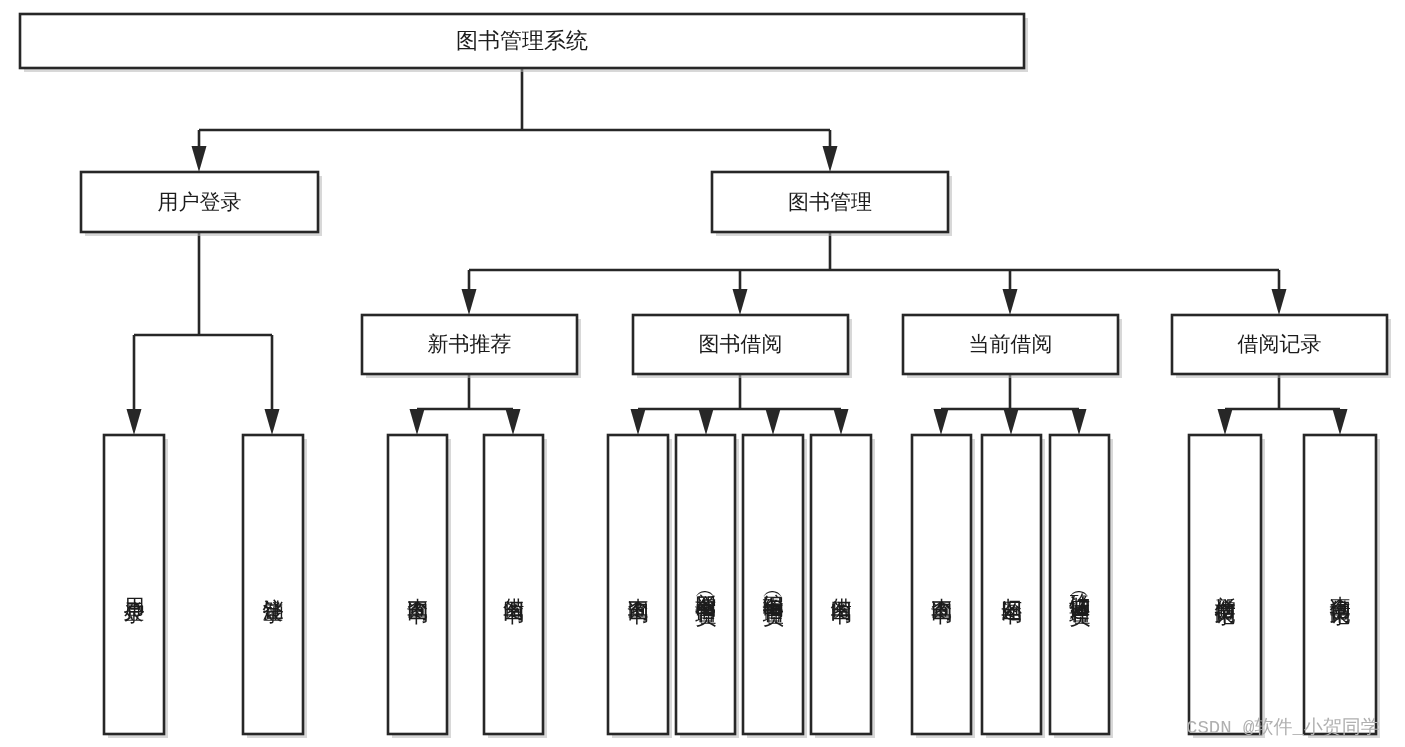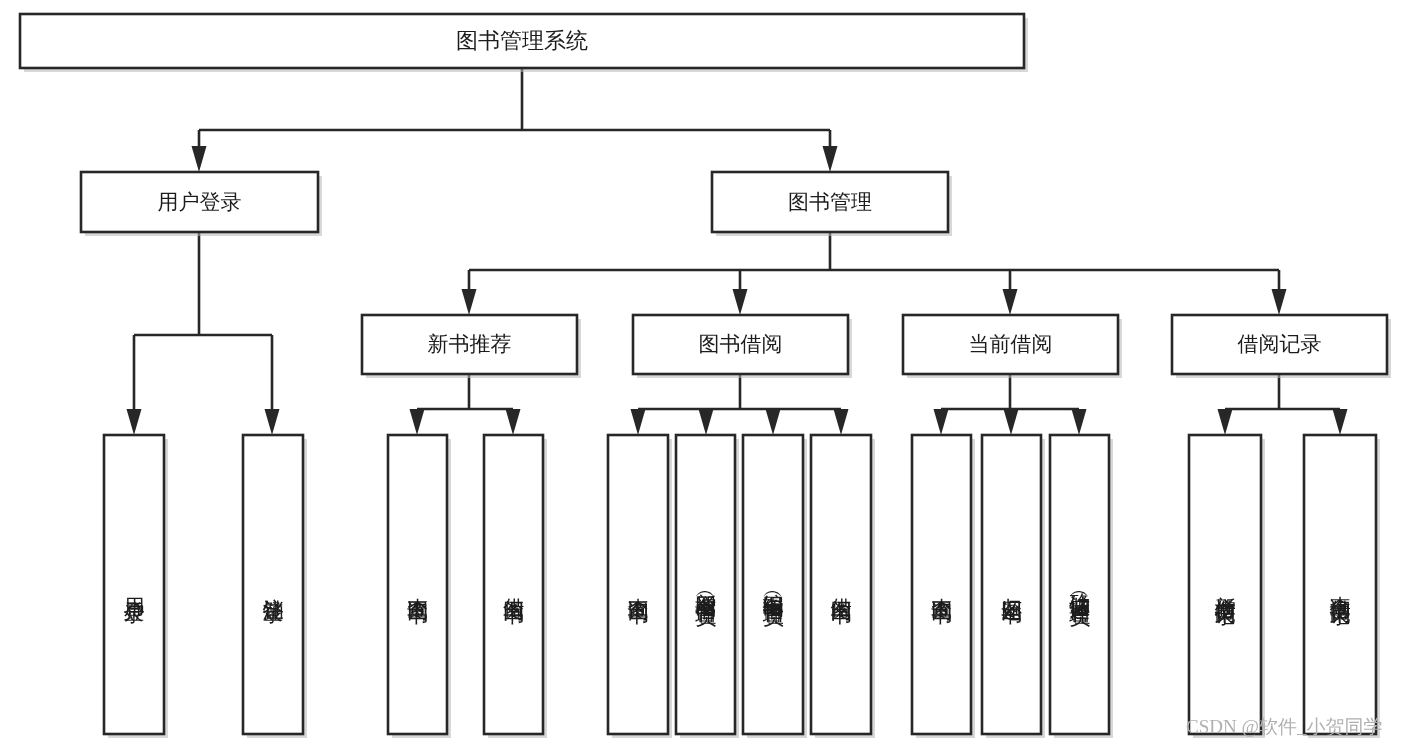--- a/index.html
+++ b/index.html
@@ -67,21 +67,21 @@
     color: #1c1c1c;
     letter-spacing: 2px;
     display: flex;
     align-items: center;
     justify-content: center;
     white-space: nowrap;
     pointer-events: none;
   }
   .watermark {
     position: absolute;
-    font-family: Liberation Serif, serif;
+    font-family: Liberation Mono, monospace;
     font-size: 19px;
     color: #b0b0b0;
     white-space: nowrap;
     left: 1186px;
     top: 714px;
   }
 </style>
 </head>
 <body>
 

